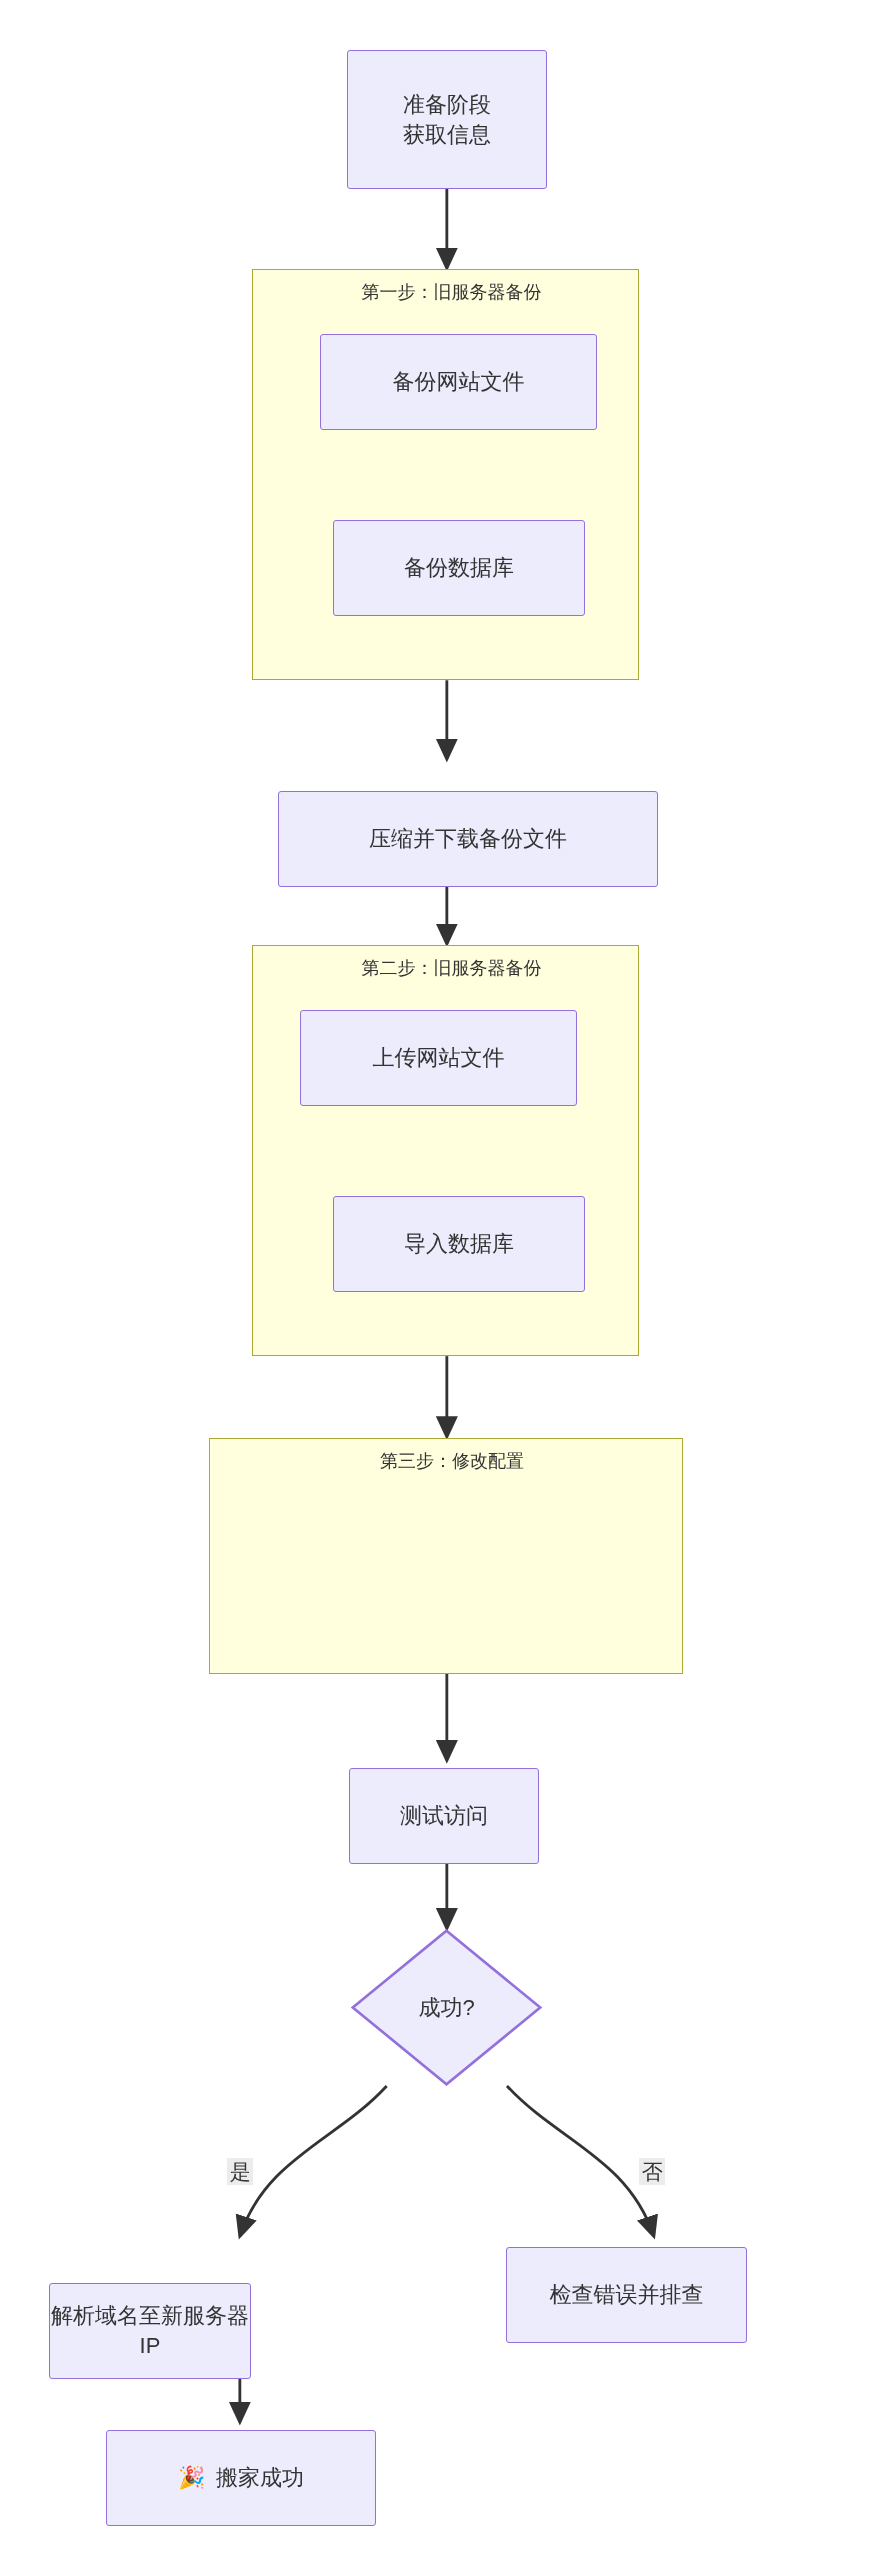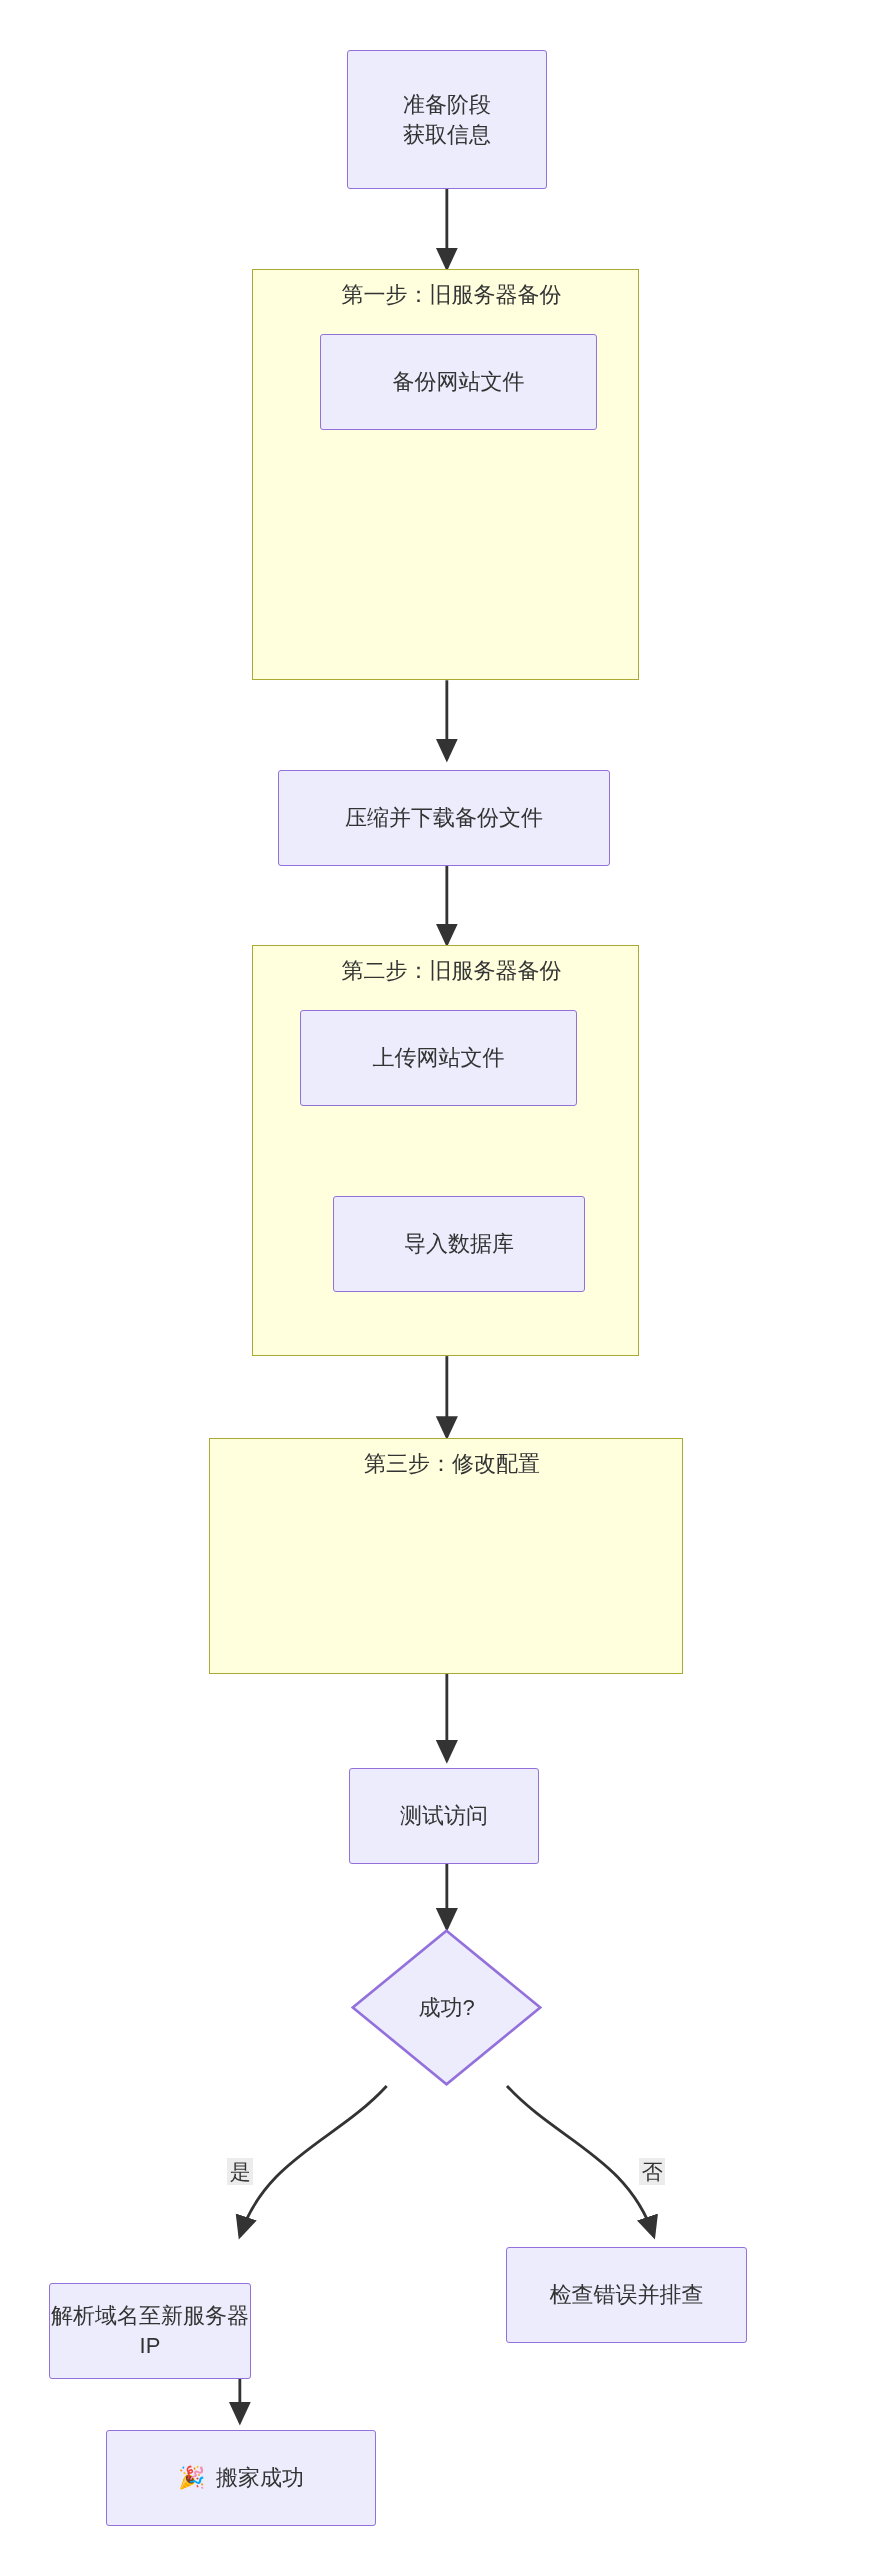--- a/index.html
+++ b/index.html
@@ -39,21 +39,21 @@
     box-sizing: border-box;
     background: #ffffde;
     border: 1.8px solid #aaaa33;
   }
   .cluster-title {
     position: absolute;
     left: 12px;
     right: 0;
     top: 12.4px;
     text-align: center;
-    font-size: 22px;
+    font-size: 18px;
     line-height: 1.2;
     color: #333333;
     white-space: nowrap;
   }
 
   
   .node {
     position: absolute;
     box-sizing: border-box;
     background: #ececfd;
@@ -159,22 +159,23 @@
 
   <div class="cluster" style="left:209px; top:1438px; width:474px; height:236px;">
     <div class="cluster-title">第三步：修改配置</div>
   </div>
 
   <div class="node" style="left:347px; top:50px; width:200px; height:139px;">准备阶段
 获取信息</div>
 
   <div class="node" style="left:320px; top:334px; width:277px; height:96px;">备份网站文件</div>
 
-
-  <div class="node" style="left:278px; top:770px; width:332px; height:96px;">压缩并下载备份文件</div>
+  <div class="node" style="left:333px; top:520px; width:252px; height:96px;">备份数据库</div>
+
+  <div class="node" style="left:278px; top:791px; width:380px; height:96px;">压缩并下载备份文件</div>
 
   <div class="node" style="left:300px; top:1010px; width:277px; height:96px;">上传网站文件</div>
 
   <div class="node" style="left:333px; top:1196px; width:252px; height:96px;">导入数据库</div>
 
 
   <div class="node" style="left:349px; top:1768px; width:190px; height:96px;">测试访问</div>
 
   <div class="decision" style="left:351px; top:1929px; width:191px; height:157px;">
     <svg class="diamond-shape" viewBox="0 0 216 178" preserveAspectRatio="none" xmlns="http://www.w3.org/2000/svg">

